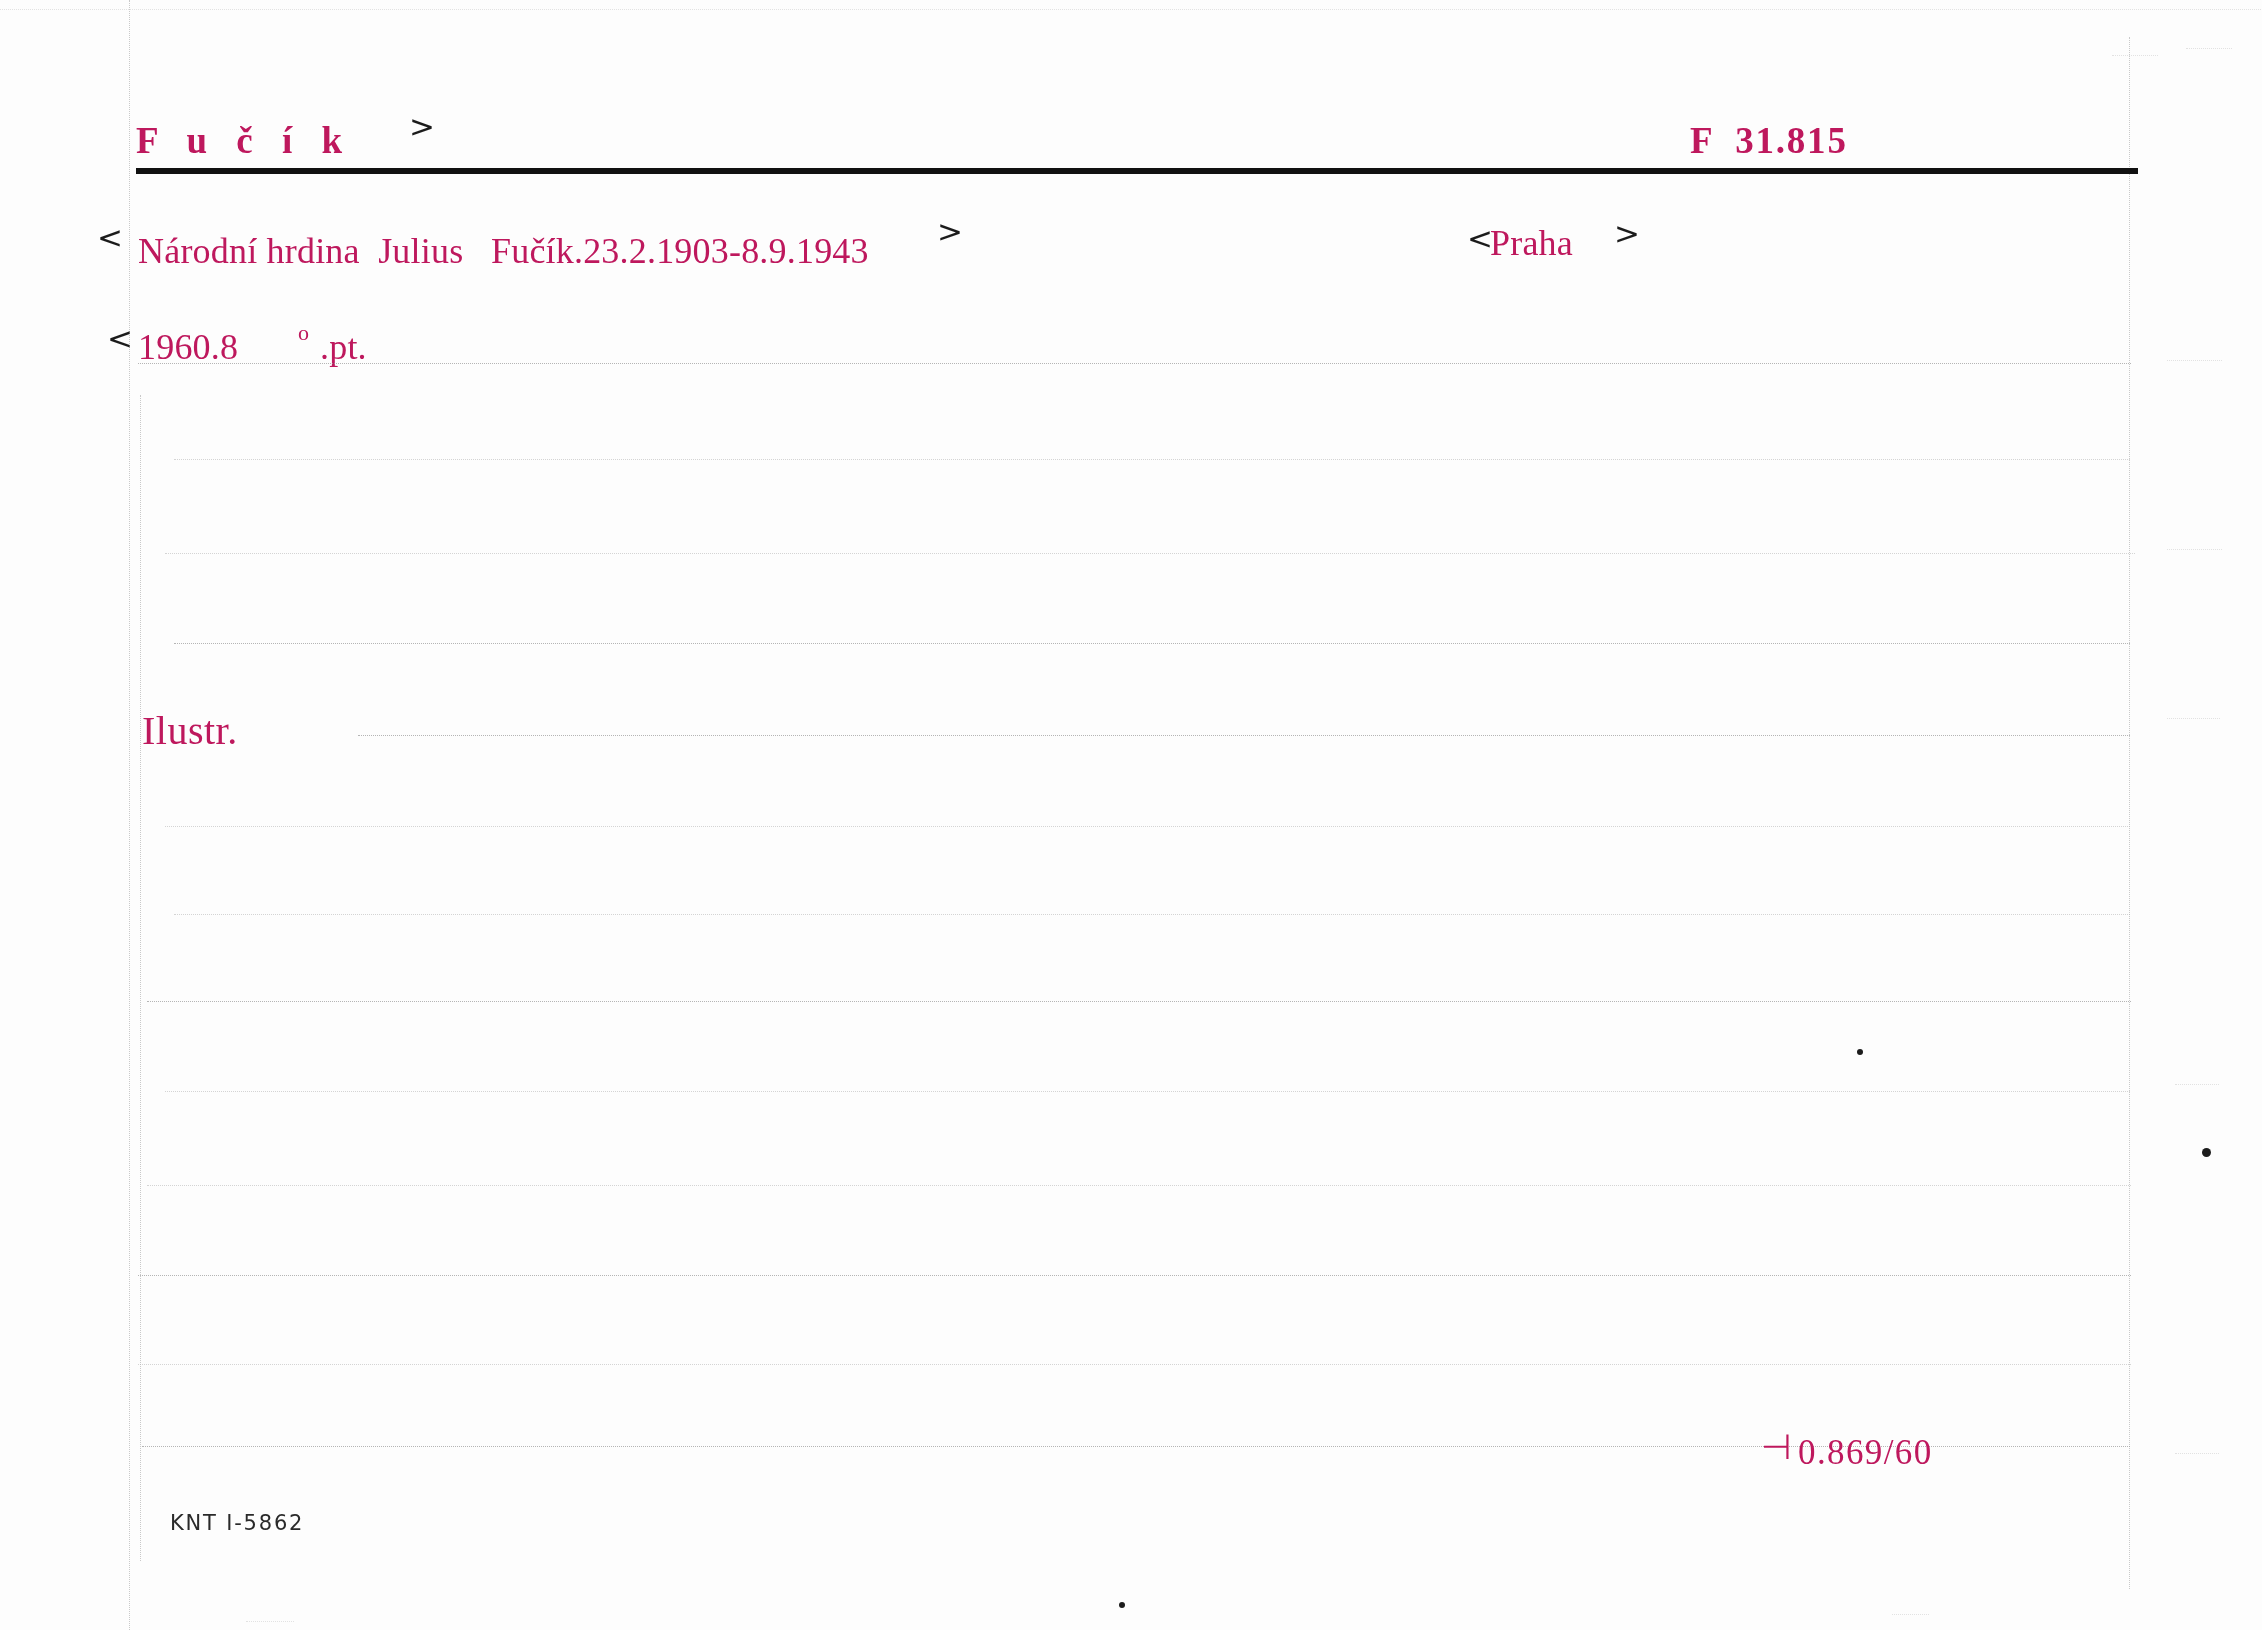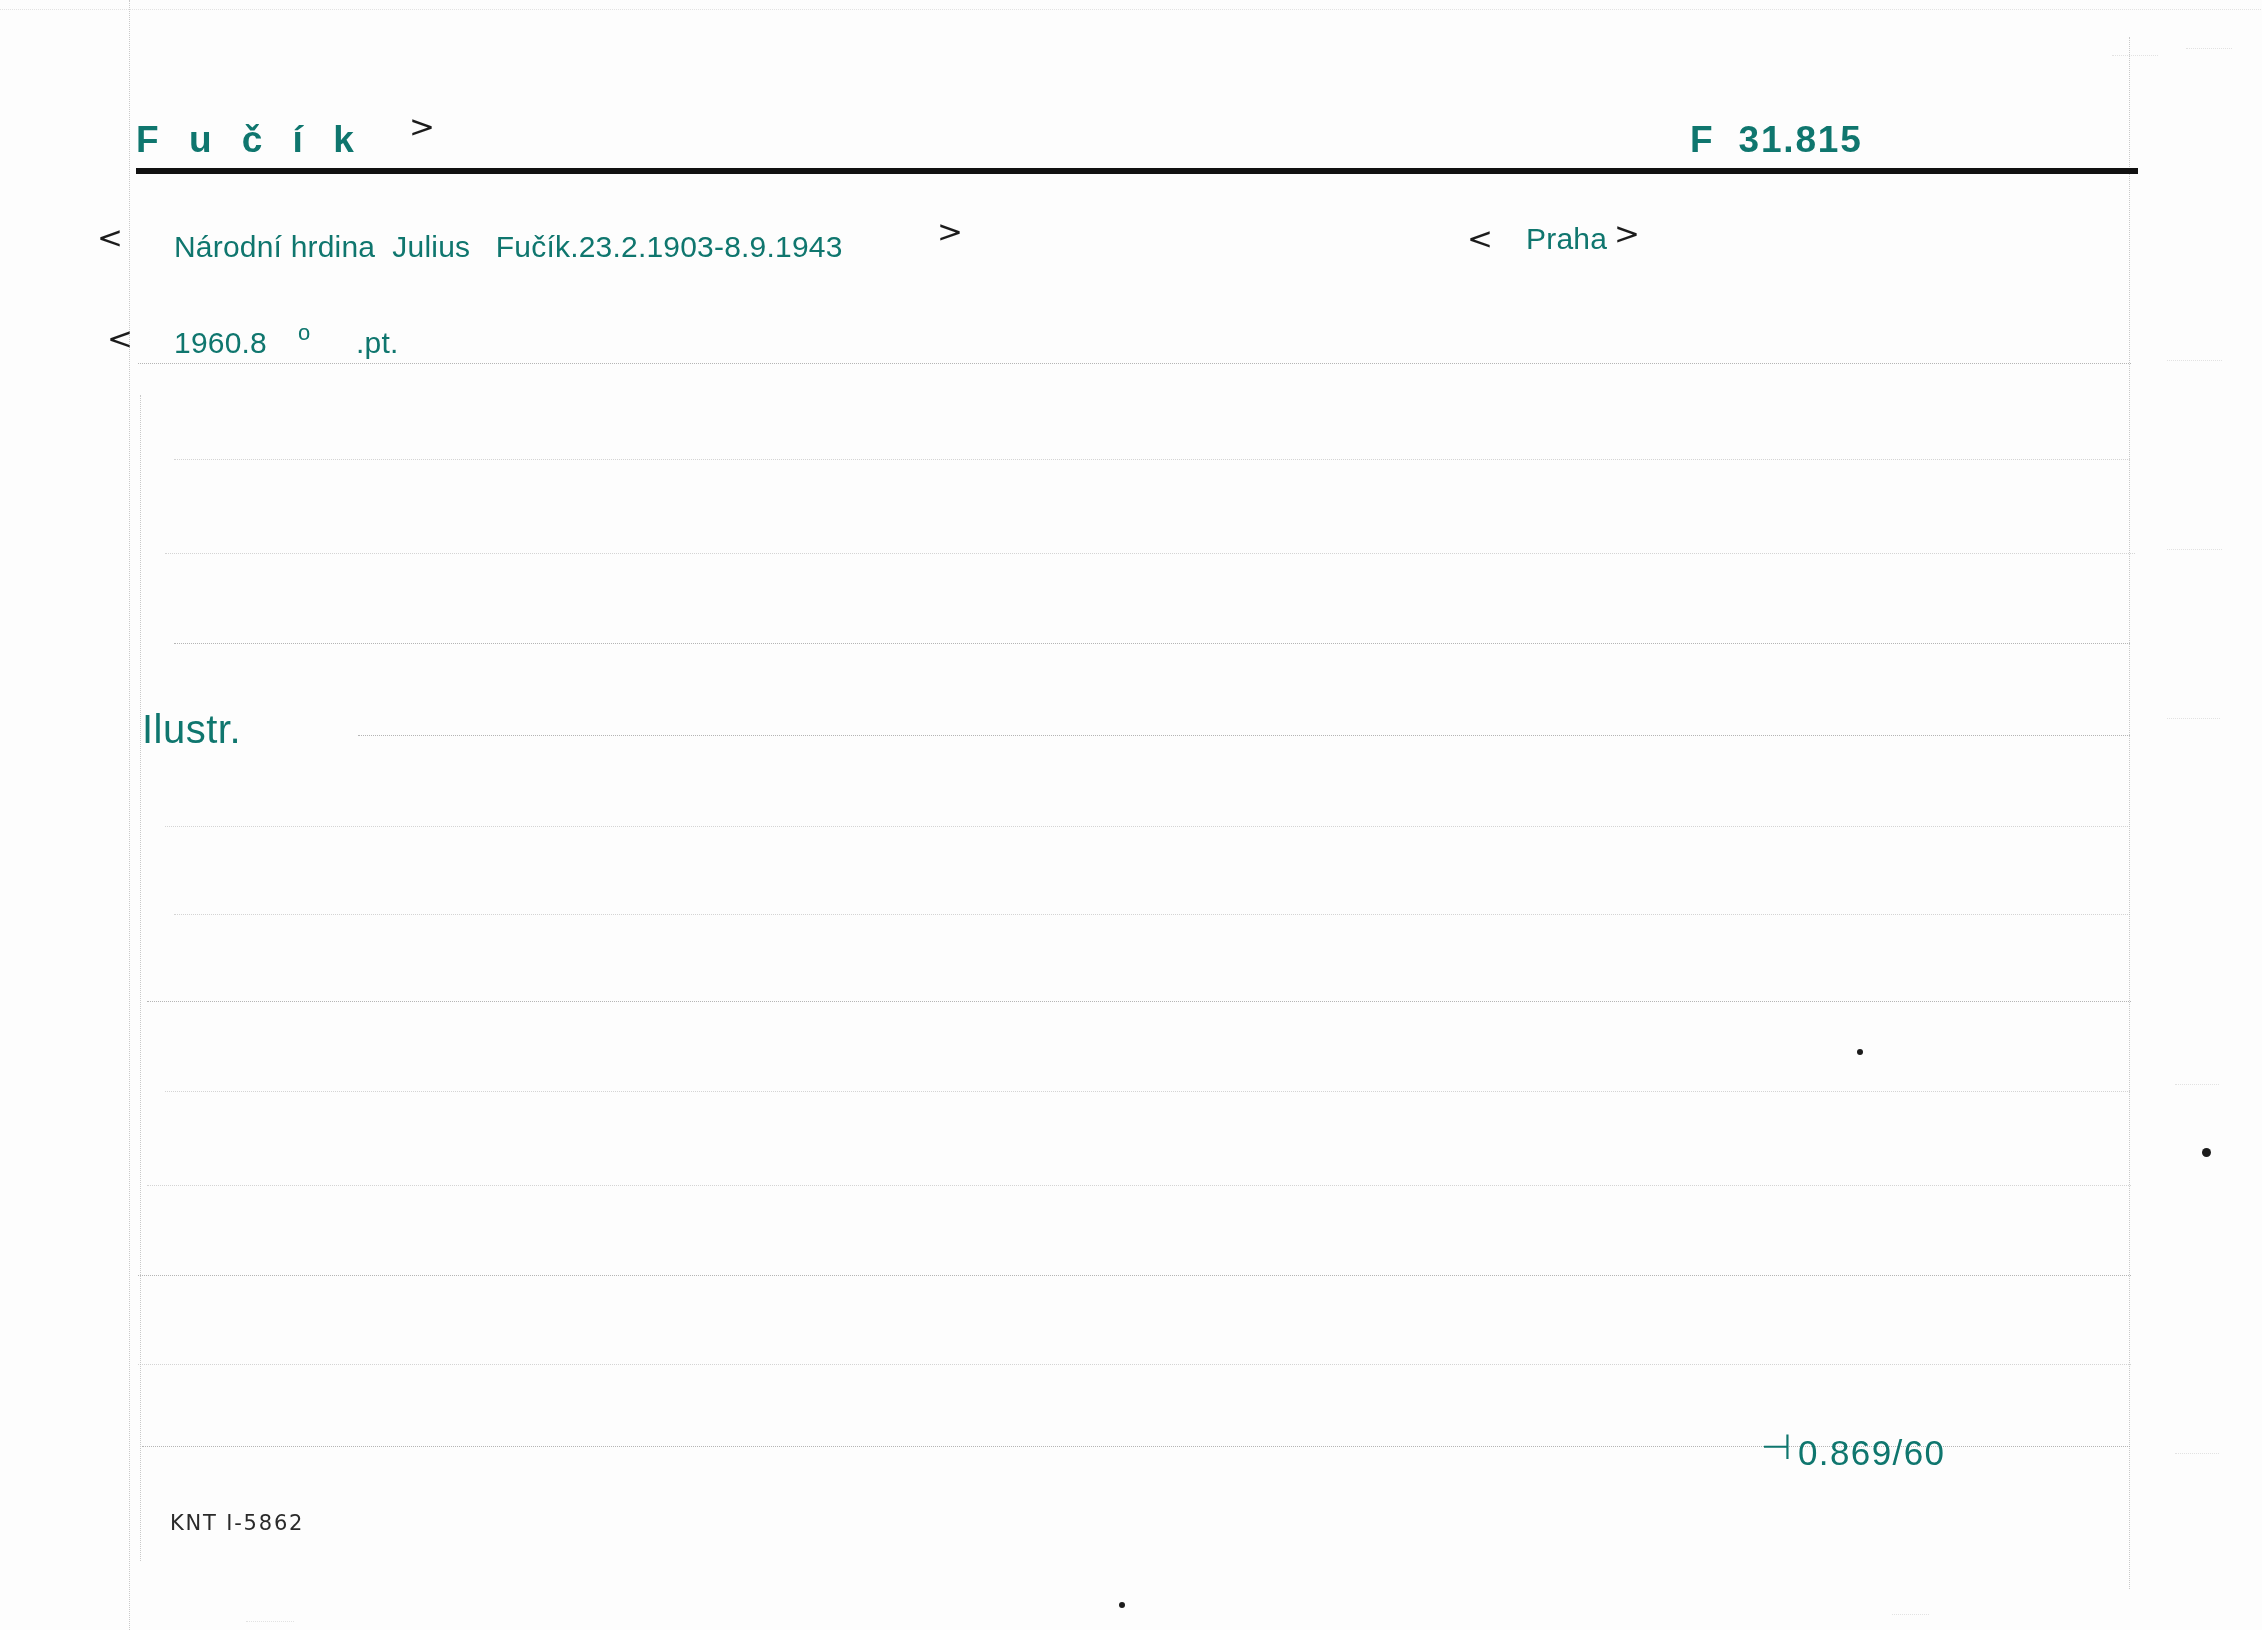--- a/index.html
+++ b/index.html
@@ -34,40 +34,39 @@
   }
 
   .hline {
     position: absolute;
     background: #111;
   }
 
   
   .tw {
     position: absolute;
-    color: #0f766e;
-    font-family: Liberation Sans, sans-serif;
+    color: #be185d;
+    font-family: Liberation Serif, serif;
     white-space: pre;
     letter-spacing: 0.5px;
   }
 
   .heading-name {
     font-size: 37px;
     letter-spacing: 10px;
     font-weight: 600;
   }
   .heading-call {
     font-size: 37px;
     letter-spacing: 1.8px;
     font-weight: 600;
   }
   .body-line {
-    font-size: 30px;
+    font-size: 36px;
     letter-spacing: 0.2px;
-    margin-left: 36px;
   }
   .small-line {
     font-size: 40px;
   }
   .acc-number {
     font-size: 35px;
     letter-spacing: 1.4px;
   }
   .footer-code {
     font-size: 21px;

